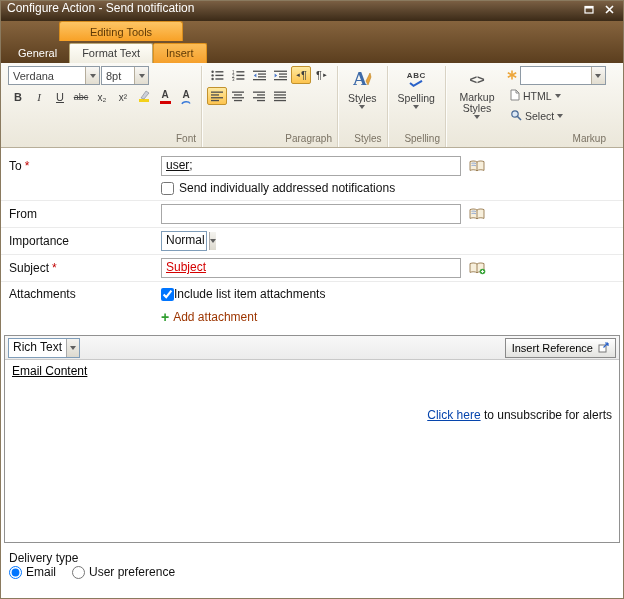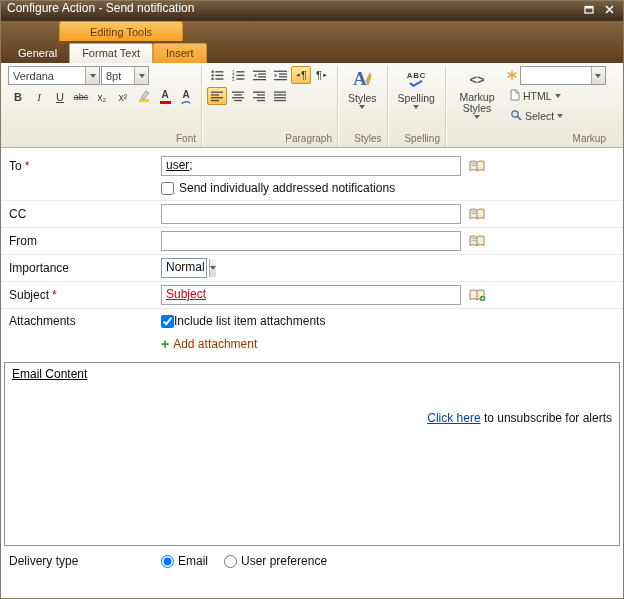--- a/index.html
+++ b/index.html
@@ -77,21 +77,21 @@
   .ed-head { height:24px; display:flex; justify-content:space-between; align-items:center; padding:2px 3px;
              background:linear-gradient(#f8f8f8,#ececec); border-bottom:1px solid #c9c9c9; }
   .irbtn { display:flex; align-items:center; gap:5px; border:1px solid #8a8a8a; background:linear-gradient(#ffffff,#e3e3e0);
            padding:1px 6px; font-size:11px; height:20px; cursor:pointer; }
   .ed-body { height:182px; padding:4px 7px; background:#fff; overflow:hidden; }
   .content-h { color:#000000; text-decoration:underline; }
   .unsubline { margin-top:30px;text-align:right; }
   .link { color:#0645ad; text-decoration:underline; cursor:pointer; }
 
   
-  .delivrow { display:flex; align-items:flex-start; padding:8px 8px 4px; }
+  .delivrow { display:flex; align-items:flex-start; padding:8px 8px 4px;flex-direction:column; }
   .radiogrp { display:flex; align-items:center; gap:16px; }
   .radioopt { display:flex; align-items:center; gap:4px; }
   input[type=checkbox], input[type=radio] { width:13px; height:13px; margin:0; }
 </style>
 </head>
 <body>
 
 <div class="dialog">
 
   <div class="titlebar">
@@ -361,31 +361,20 @@
               <path d="M2.5 3.4 C4 2.9 6 3 7 3.6 M2.5 5.6 C4 5.1 6 5.2 7 5.8" stroke="#4a77c9" stroke-width="0.6" fill="none"></path>
             </svg>
         </button>
       </div>
       <div class="subrow">
         <input type="checkbox" style="">
         <span>Send individually addressed notifications</span>
       </div>
     </div>
 
-    <div class="frow sep">
-      <span class="flabel">CC</span>
-      <input class="field" value="" style="">
-      <button class="bookbtn">
-        <svg width="17" height="13" viewBox="0 0 17 13">
-            <path d="M8 2 C6.5 .8 3.5 .6 1 1.6 V10.4 C3.5 9.4 6.5 9.6 8 10.8 C9.5 9.6 12.5 9.4 15 10.4 V1.6 C12.5 .6 9.5 .8 8 2 Z" fill="#f7efdc" stroke="#8a6a3a" stroke-width="0.8"></path>
-            <path d="M8 2 V10.8" stroke="#8a6a3a" stroke-width="0.8"></path>
-            <path d="M2.5 3.4 C4 2.9 6 3 7 3.6 M2.5 5.6 C4 5.1 6 5.2 7 5.8" stroke="#4a77c9" stroke-width="0.6" fill="none"></path>
-          </svg>
-      </button>
-    </div>
 
     <div class="frow sep">
       <span class="flabel">From</span>
       <input class="field" value="" style="">
       <button class="bookbtn">
         <svg width="17" height="13" viewBox="0 0 17 13">
             <path d="M8 2 C6.5 .8 3.5 .6 1 1.6 V10.4 C3.5 9.4 6.5 9.6 8 10.8 C9.5 9.6 12.5 9.4 15 10.4 V1.6 C12.5 .6 9.5 .8 8 2 Z" fill="#f7efdc" stroke="#8a6a3a" stroke-width="0.8"></path>
             <path d="M8 2 V10.8" stroke="#8a6a3a" stroke-width="0.8"></path>
             <path d="M2.5 3.4 C4 2.9 6 3 7 3.6 M2.5 5.6 C4 5.1 6 5.2 7 5.8" stroke="#4a77c9" stroke-width="0.6" fill="none"></path>
           </svg>
@@ -423,20 +412,35 @@
         <input type="checkbox" checked="" style="">
         <span style="margin-left:0">Include list item attachments</span>
       </div>
       <div class="addrow">
         <span class="plus">+</span>
         <span class="addlink">Add attachment</span>
       </div>
     </div>
 
     <div class="editor">
+      <div class="ed-head">
+        <div class="wcombo" style="width:72px">
+          <span class="cval">Rich Text</span>
+          <span class="cbtn">
+              <span class="dd"></span>
+            </span>
+        </div>
+        <button class="irbtn">
+          <span>Insert Reference</span>
+          <svg width="11" height="11">
+              <rect x="1" y="3" width="7" height="7" fill="#fff" stroke="#777"></rect>
+              <path d="M5.5 5.5 L10 1 M10 1 H7 M10 1 V4" stroke="#2a62c9" stroke-width="1.2" fill="none"></path>
+            </svg>
+        </button>
+      </div>
       <div class="ed-body">
         <div class="content-h">Email Content</div>
         <div class="unsubline">
           <span class="link">Click here</span><span> to unsubscribe for alerts</span>
         </div>
       </div>
     </div>
 
     <div class="delivrow">
       <span class="flabel">Delivery type</span>

